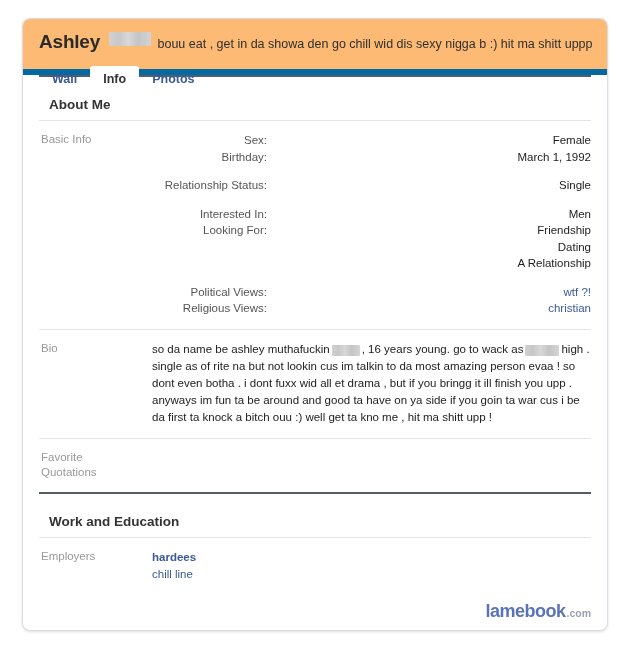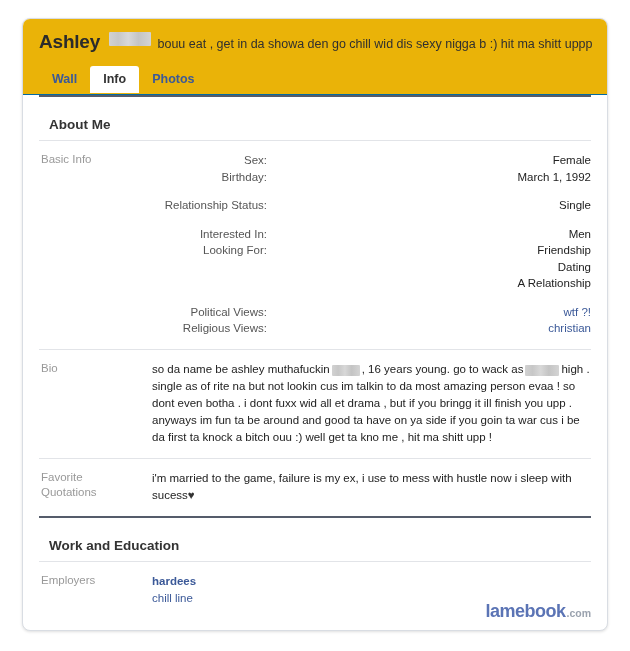--- a/index.html
+++ b/index.html
@@ -27,24 +27,24 @@
     height: 613px;
     background: #ffffff;
     border: 1px solid #d9dde3;
     border-radius: 8px;
     box-shadow: 0 1px 3px rgba(0,0,0,0.13);
     box-sizing: border-box;
     overflow: hidden;
   }
   
   .profile-header {
-    background: #eab308;
-    border-bottom: 1px solid #0369a1;
+    background: #fdba74;
+    border-bottom: 6px solid #0369a1;
     padding: 12px 0 0 0;
-    height: 76px;
+    height: 56px;
     box-sizing: border-box;
   }
   .name-line {
     display: flex;
     align-items: baseline;
     padding: 0 14px 0 16px;
     white-space: nowrap;
     overflow: hidden;
   }
   .profile-name {
@@ -318,23 +318,20 @@
         </div>
       </div>
 
       <div class="rule-light"></div>
 
       <div class="info-row">
         <div class="row-label">
           <div>Favorite</div>
           <div>Quotations</div>
         </div>
-        <div class="row-content">
-          <div class="quote-text"><span>i'm married to the game, failure is my ex, i use to mess with hustle now i sleep with sucess</span><span class="heart">♥</span></div>
-        </div>
       </div>
 
       <div class="rule-dark"></div>
       <div class="section-title first">Work and Education</div>
       <div class="rule-light"></div>
 
       <div class="info-row">
         <div class="row-label">Employers</div>
         <div class="row-content">
           <div class="employer-primary">hardees</div>

